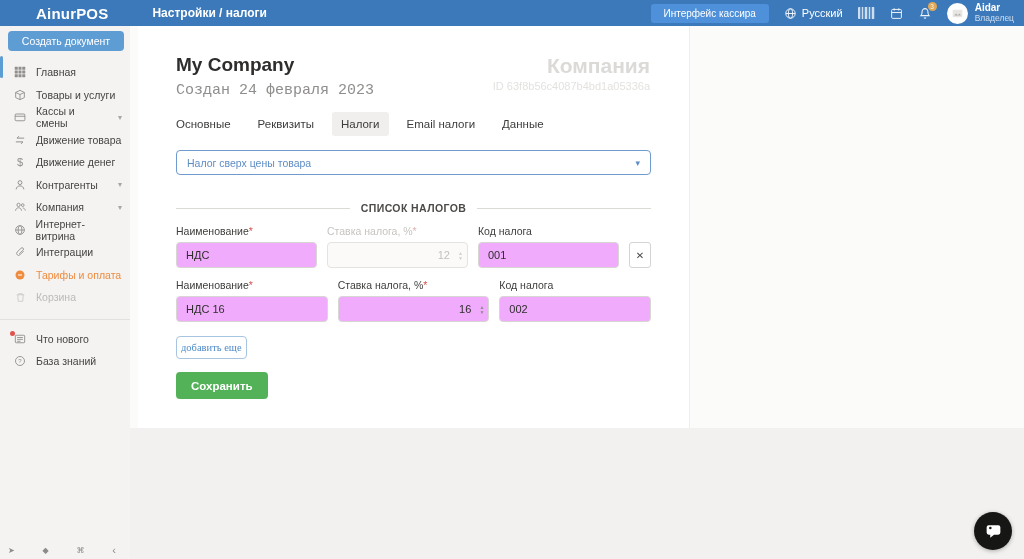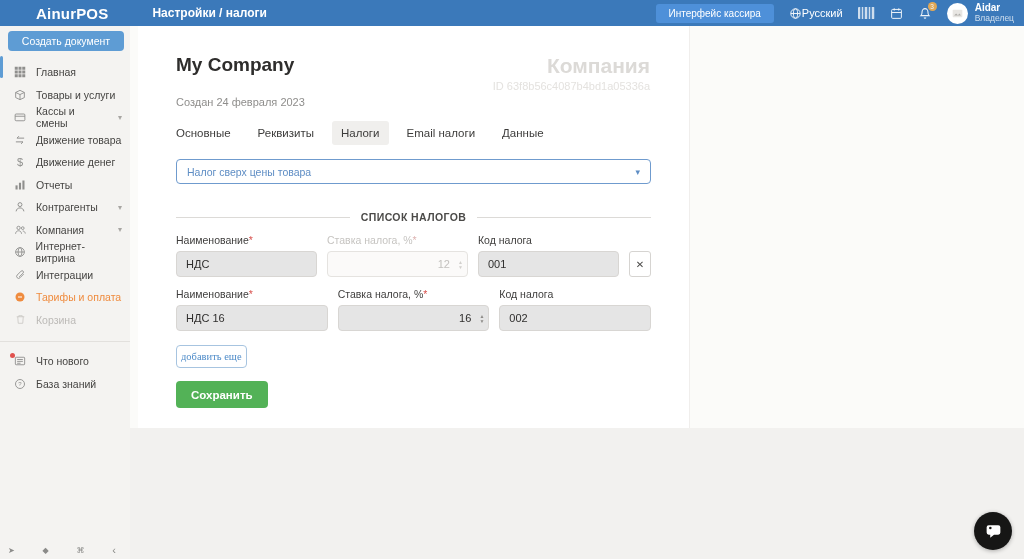--- a/index.html
+++ b/index.html
@@ -6,21 +6,21 @@
   html,body { width:1024px; height:559px; overflow:hidden; }
   body { font-family:"Liberation Sans", sans-serif; background:#f2f1ef; }
   .screen { width:1024px; height:559px; display:flex; flex-direction:column; }
 
   
   .topbar { height:26px; background:#3b79ba; display:flex; align-items:center; color:#fff; padding:0 10px 0 36px; flex-shrink:0; }
   .logo { font-size:15px; font-weight:bold; letter-spacing:.2px; cursor:pointer; }
   .crumb { margin-left:44px; font-size:12px; font-weight:600; }
   .top-right { margin-left:auto; display:flex; align-items:center; gap:15px; }
   .cashier { background:#4e90d9; color:#fff; border:none; border-radius:3px; font-size:10px; padding:4px 13px; cursor:pointer; font-family:inherit; }
-  .lang { display:flex; align-items:center; font-size:11px; cursor:pointer; }
+  .lang { display:flex; align-items:center; gap:5px; font-size:11px; cursor:pointer; }
   .ticn { display:flex; align-items:center; opacity:.92; cursor:pointer; }
   .barcode { width:17px; height:12px; border-radius:1px; opacity:.75; cursor:pointer;
     background:repeating-linear-gradient(90deg,#fff 0 1.5px,rgba(255,255,255,.25) 1.5px 3.5px); }
   .bell { position:relative; }
   .badge { position:absolute; top:-4px; right:-5px; width:9px; height:9px; background:#f0ad4e; border-radius:50%; color:#fff; font-size:6.5px; font-style:normal; display:flex; align-items:center; justify-content:center; }
   .user { display:flex; align-items:center; gap:7px; cursor:pointer; }
   .avatar { width:21px; height:21px; background:#fff; border-radius:50%; display:flex; align-items:center; justify-content:center; }
   .uname { display:flex; flex-direction:column; line-height:10px; }
   .uname b { font-size:10px; font-weight:bold; }
   .uname i { font-size:8.5px; font-style:normal; color:rgba(255,255,255,.75); }
@@ -42,41 +42,41 @@
   .sfoot { position:absolute; bottom:3px; left:8px; width:108px; display:flex; justify-content:space-between; align-items:center; color:#8b8b89; font-size:8px; }
   .sfoot span { cursor:pointer; }
 
   
   .main { flex:1; position:relative; background:#f2f1ef; }
   .main-top { position:absolute; left:0; top:0; right:0; height:402px; background:#fbfbf9; }
   .card { position:absolute; left:8px; top:0; width:552px; height:402px; background:#fff; border-right:1px solid #f0eeec; }
   .card-inner { padding:28px 39px 0 38px; }
   .comp-head { display:flex; justify-content:space-between; align-items:flex-start; }
   .title { font-size:19px; color:#2e2d2c; font-weight:600; }
-  .created { font-size:11px; color:#8f8e8c; margin-top:20px; }
+  .created { font-size:15px; color:#8f8e8c; margin-top:6px;font-family:Liberation Mono, monospace; }
   .wm { text-align:right; }
   .wm-name { font-size:21px; color:#dcdad7; font-weight:600; }
   .wm-id { font-size:11px; color:#e4e2df; margin-top:2px;margin-left:16px; }
 
   .tabs { display:flex; gap:9px; margin:13px 0 0 -9px; font-size:11.5px; color:#3d3c3b; }
   .tab { padding:6px 9px; border-radius:3px; cursor:pointer; }
   .tab.active { background:#f0efed; }
 
   .select { margin-top:14px; width:475px; height:25px; border:1px solid #6f9bce; border-radius:4px; display:flex; align-items:center; justify-content:space-between; padding:0 10px; color:#5e8dc4; font-size:10.5px; cursor:pointer; background:#fff; }
   .select .caret { font-size:9px; }
 
   .section-head { display:flex; align-items:center; gap:11px; margin-top:27px; width:475px; }
   .section-head .line { flex:1; height:1px; background:#dcdad7; }
   .section-title { font-size:10.5px; font-weight:bold; color:#4b4a48; letter-spacing:.4px; }
 
   .tax-row { display:flex; gap:10px; width:475px; margin-top:11px; align-items:flex-end; }
   .field { flex:1; display:flex; flex-direction:column; }
   .flabel { font-size:10.5px; color:#3f3e3d; margin-bottom:5px; }
   .req { color:#d9534f; }
-  .inp { height:26px; width:100%; border:1px solid #d8d6d3; border-radius:4px; font-size:11px; color:#2f2e2d; padding:0 9px; background:#e5e5e5; font-family:inherit; outline:none; }
+  .inp { height:26px; width:100%; border:1px solid #d8d6d3; border-radius:4px; font-size:11px; color:#2f2e2d; padding:0 9px; background:#f0abfc; font-family:inherit; outline:none; }
   .numwrap { position:relative; }
   .numwrap .inp { text-align:right; padding-right:17px; }
   .spin { position:absolute; right:5px; top:50%; transform:translateY(-50%); display:flex; flex-direction:column; font-size:5px; line-height:4.5px; color:#8d8b88; cursor:pointer; }
   .field.off .flabel { color:#c6c4c1; }
   .field.off .req { color:#ddb3b1; }
   .field.off .inp { background:#fbfaf9; border-color:#e5e3e0; color:#c3c1be;padding-left:40px; }
   .field.off .spin { color:#d2d0cd; }
   .removebtn { width:22px; height:26px; flex:0 0 22px; border:1px solid #d6d4d1; border-radius:3px; background:#fff; color:#4a4948; font-size:10px; display:flex; align-items:center; justify-content:center; cursor:pointer; }
 
   .addmore { margin-top:14px; height:23px; padding:0 4px; border:1px solid #a7c4e0; border-radius:4px; background:#fff; color:#4f8cc9; font-size:10.5px; cursor:pointer; font-family:Liberation Serif, serif; }
@@ -184,30 +184,20 @@
               </svg>
             </span>
           <span>Движение товара</span>
         </div>
         <div class="mi">
           <span class="micn">$</span>
           <span>Движение денег</span>
         </div>
         <div class="mi">
           <span class="micn">
-              <svg width="12" height="12" viewBox="0 0 16 16" fill="#8f8f8d">
-                <rect x="2" y="8.5" width="2.8" height="5.5"></rect>
-                <rect x="6.6" y="5" width="2.8" height="9"></rect>
-                <rect x="11.2" y="2" width="2.8" height="12"></rect>
-              </svg>
-            </span>
-          <span>Отчеты</span>
-        </div>
-        <div class="mi">
-          <span class="micn">
               <svg width="12" height="12" viewBox="0 0 16 16" fill="none" stroke="#8f8f8d" stroke-width="1.3">
                 <circle cx="8" cy="4.8" r="2.6"></circle>
                 <path d="M2.8 13.8c.4-3 2.6-4.6 5.2-4.6s4.8 1.6 5.2 4.6"></path>
               </svg>
             </span>
           <span>Контрагенты</span>
           <span class="chev">▾</span>
         </div>
         <div class="mi">
           <span class="micn">

